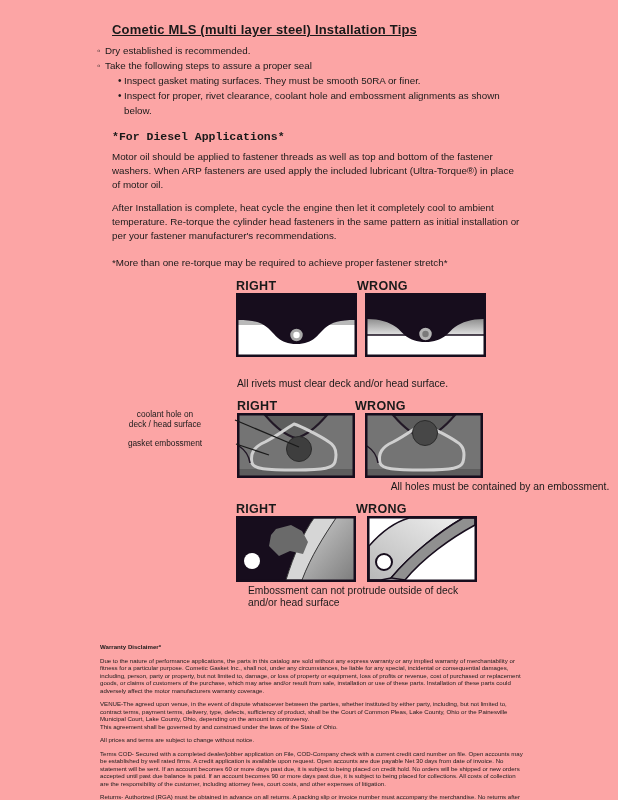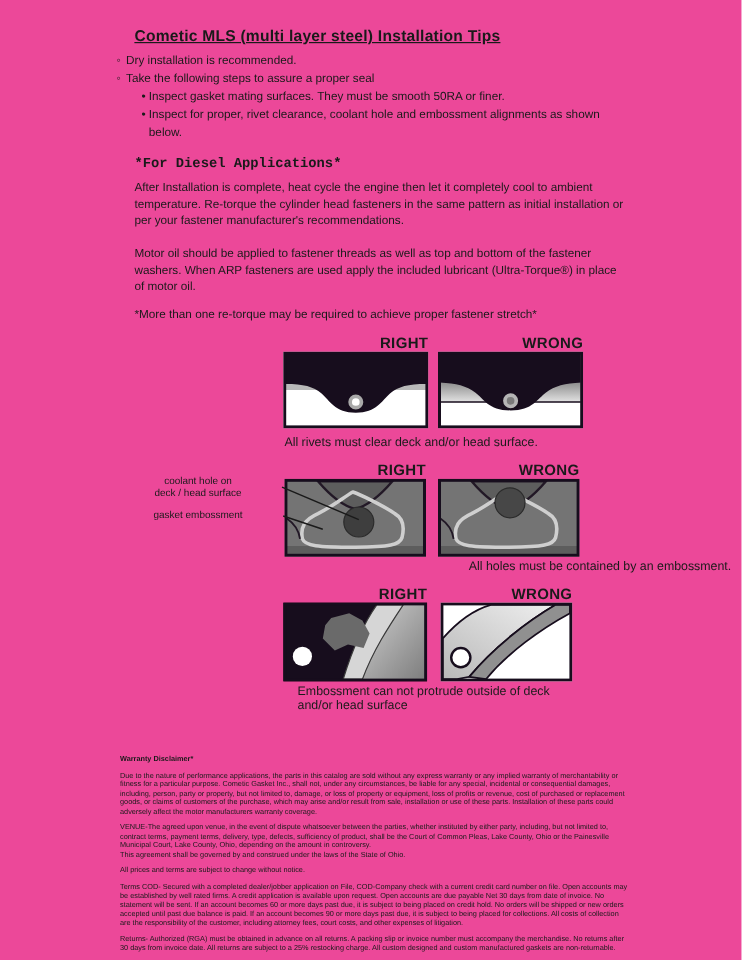--- a/index.html
+++ b/index.html
@@ -1,19 +1,19 @@
 <!DOCTYPE html>
 <html><head>
 <meta charset="utf-8">
 <style>
   html,body{margin:0;padding:0;background:#ffffff;}
   .page{
     position:relative;
     width:618px;height:800px;
-    background:#ec4899;
+    background:#fca5a5;
     font-family:"Liberation Sans", sans-serif;
     color:#1a1a1a;
     overflow:hidden;
     box-sizing:border-box;
     padding:22px 0 0 97px;
   }
   .content{width:430px;}
   .doc-title{
     margin-left:15px;
     font-size:13px;font-weight:bold;
@@ -31,26 +31,26 @@
   }
   .para{
     margin:0 0 9px 15px;
     width:412px;
     font-size:9.8px;line-height:14px;
   }
   .para.gap-lg{margin-bottom:13px;}
   
   .diag-row{margin-left:139px;}
   .dw-labels{display:flex;width:252px;}
-  .dw-labels .lbl{flex:0 0 auto;text-align:right;font-size:12.5px;font-weight:bold;letter-spacing:.3px;line-height:14px;}
+  .dw-labels .lbl{flex:0 0 auto;text-align:left;font-size:12.5px;font-weight:bold;letter-spacing:.3px;line-height:14px;}
   .dw-boxes{display:flex;gap:8px;align-items:flex-start;}
   .dw-boxes svg{display:block;}
   .caption{font-size:10.3px;line-height:12px;margin-top:2px;}
   .row1{margin-top:6px;}
-  .row1 .caption{margin-left:1px;margin-top:7px;}
+  .row1 .caption{margin-left:1px;margin-top:21px;}
   .row2{position:relative;margin-top:9px;margin-left:0;}
   .row2 .inner{margin-left:140px;}
   .row2 .dw-labels{width:246px;}
   .row2 .caption{margin-left:140px;width:246px;text-align:center;margin-top:3px;}
   .r2-label{position:absolute;left:0;width:136px;text-align:center;font-size:8.3px;line-height:9.8px;}
   .r2-label1{top:11px;}
   .r2-label2{top:40px;}
   .leader-svg{position:absolute;left:0;top:0;z-index:3;pointer-events:none;}
   .row3{margin-top:9px;}
   .row3 .caption{margin-left:12px;margin-top:3px;width:260px;}
@@ -62,29 +62,29 @@
 </style>
 </head>
 <body>
 
 <div class="page">
   <div class="content">
 
     <div class="doc-title">Cometic MLS (multi layer steel) Installation Tips</div>
 
     <div>
-      <div class="bullet">Dry installation is recommended.</div>
+      <div class="bullet">Dry established is recommended.</div>
       <div class="bullet">Take the following steps to assure a proper seal</div>
       <div class="sub-bullet">Inspect gasket mating surfaces.  They must be smooth 50RA or finer.</div>
       <div class="sub-bullet">Inspect for proper, rivet clearance, coolant hole and embossment alignments as shown below.</div>
     </div>
 
     <div class="section-heading">*For Diesel Applications*</div>
+    <p class="para">Motor oil should be applied to fastener threads as well as top and bottom of the fastener washers. When ARP fasteners are used apply the included lubricant (Ultra-Torque®) in place of motor oil.</p>
     <p class="para gap-lg">After Installation is complete, heat cycle the engine then let it completely cool to ambient temperature. Re-torque the cylinder head fasteners in the same pattern as initial installation or per your fastener manufacturer's recommendations.</p>
-    <p class="para">Motor oil should be applied to fastener threads as well as top and bottom of the fastener washers. When ARP fasteners are used apply the included lubricant (Ultra-Torque®) in place of motor oil.</p>
     <p class="para">*More than one re-torque may be required to achieve proper fastener stretch*</p>
 
     <div class="diag-row row1">
       <div class="dw-labels">
         <div class="lbl" style="width:121px;">RIGHT</div>
         <div class="lbl" style="width:129px;">WRONG</div>
       </div>
       <div class="dw-boxes">
         <svg width="121" height="64" viewBox="0 0 121 64">
           <rect width="121" height="64" fill="#ffffff"></rect>

